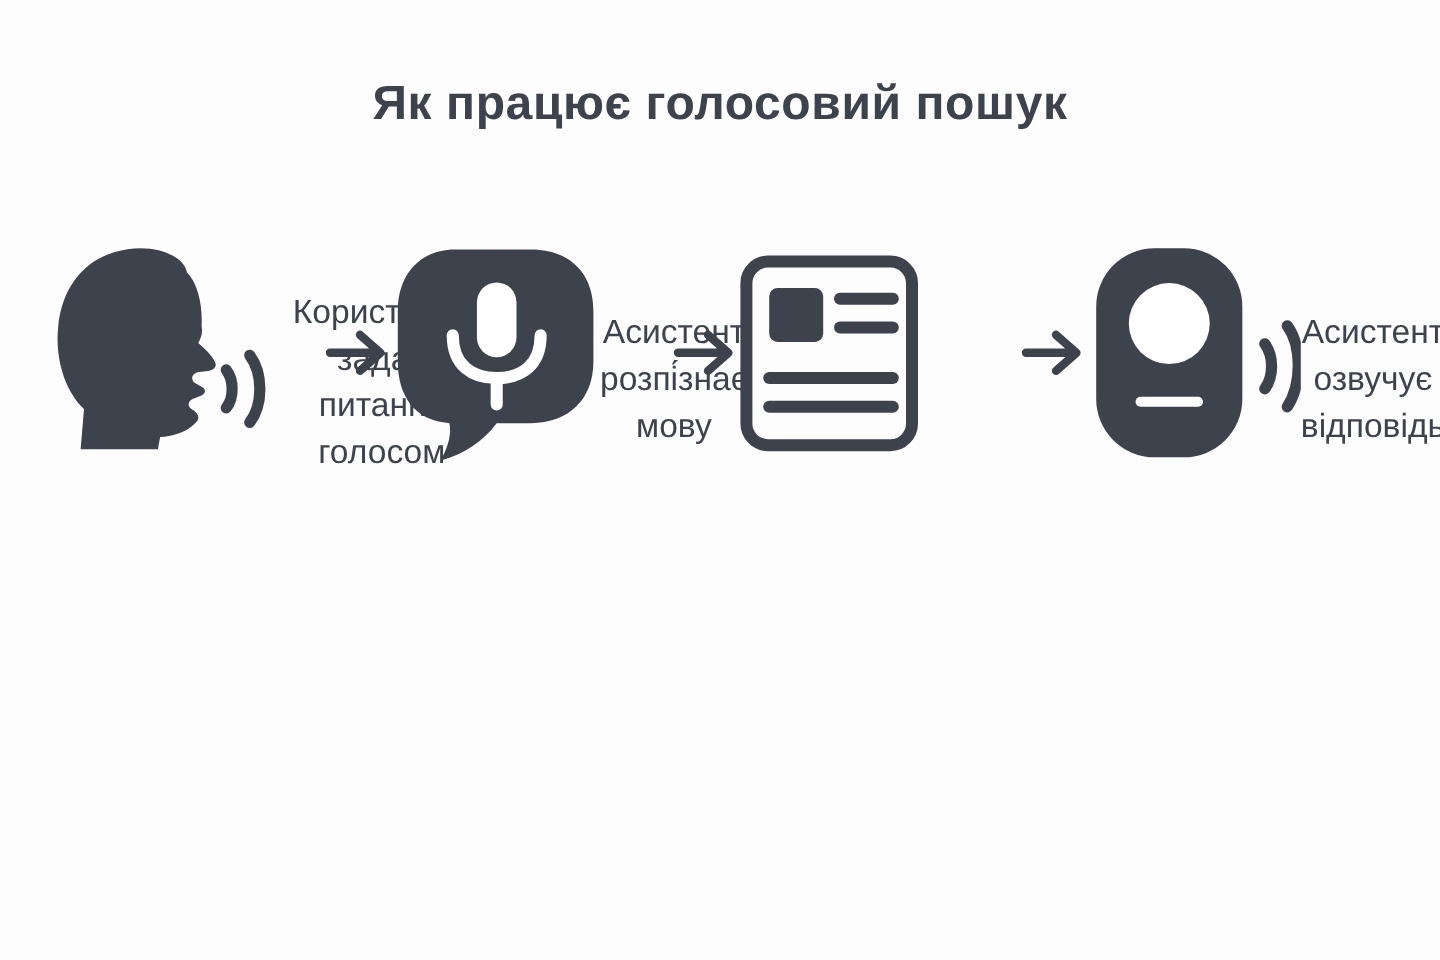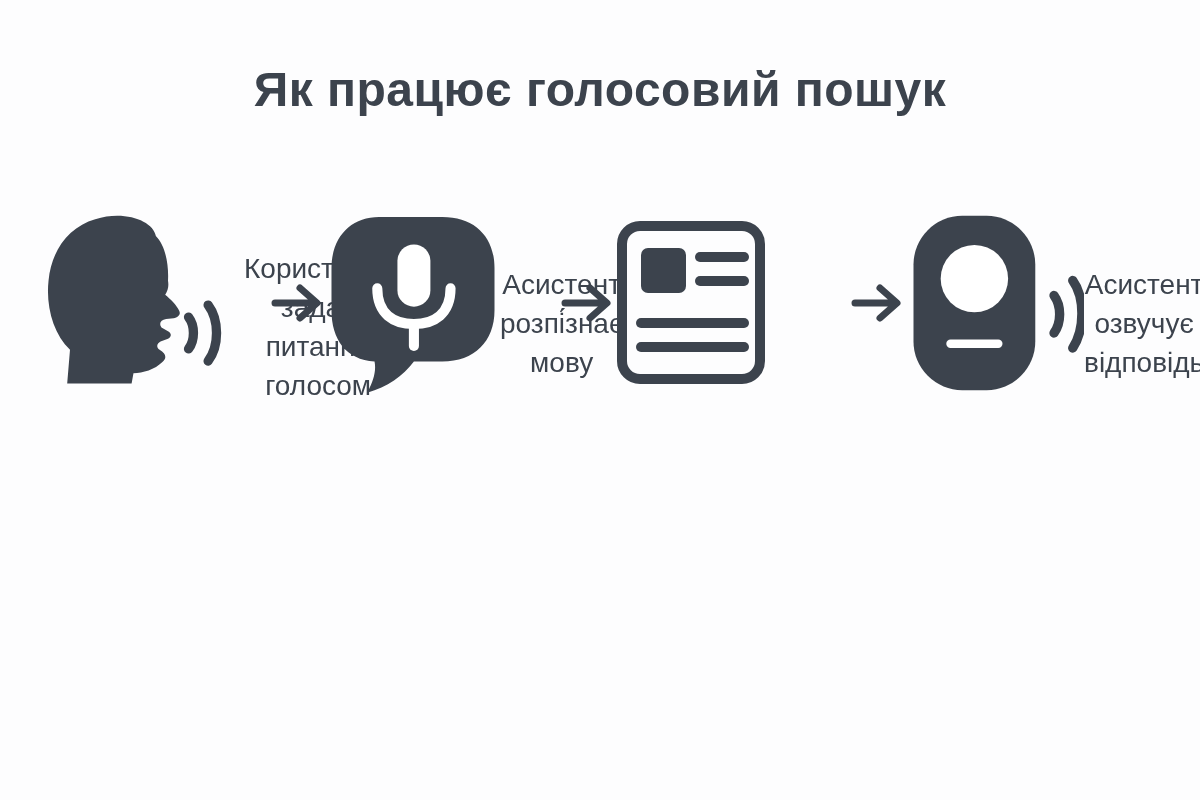--- a/index.html
+++ b/index.html
@@ -7,21 +7,21 @@
     width: 1200px; height: 800px;
     background: #fdfdfe;
     color: #3c434d;
     font-family: "Liberation Sans", sans-serif;
     overflow: hidden;
   }
   .canvas { position: relative; width: 1200px; height: 800px; }
   .title {
     margin: 64px 0 0 0;
     text-align: center;
-    font-size: 48px;
+    font-size: 40px;
     font-weight: bold;
     letter-spacing: 0.5px;
     line-height: 1.1;
   }
   .steps-row {
     display: flex;
     align-items: flex-start;
     padding-left: 36px;
     margin-top: 90px;
   }

